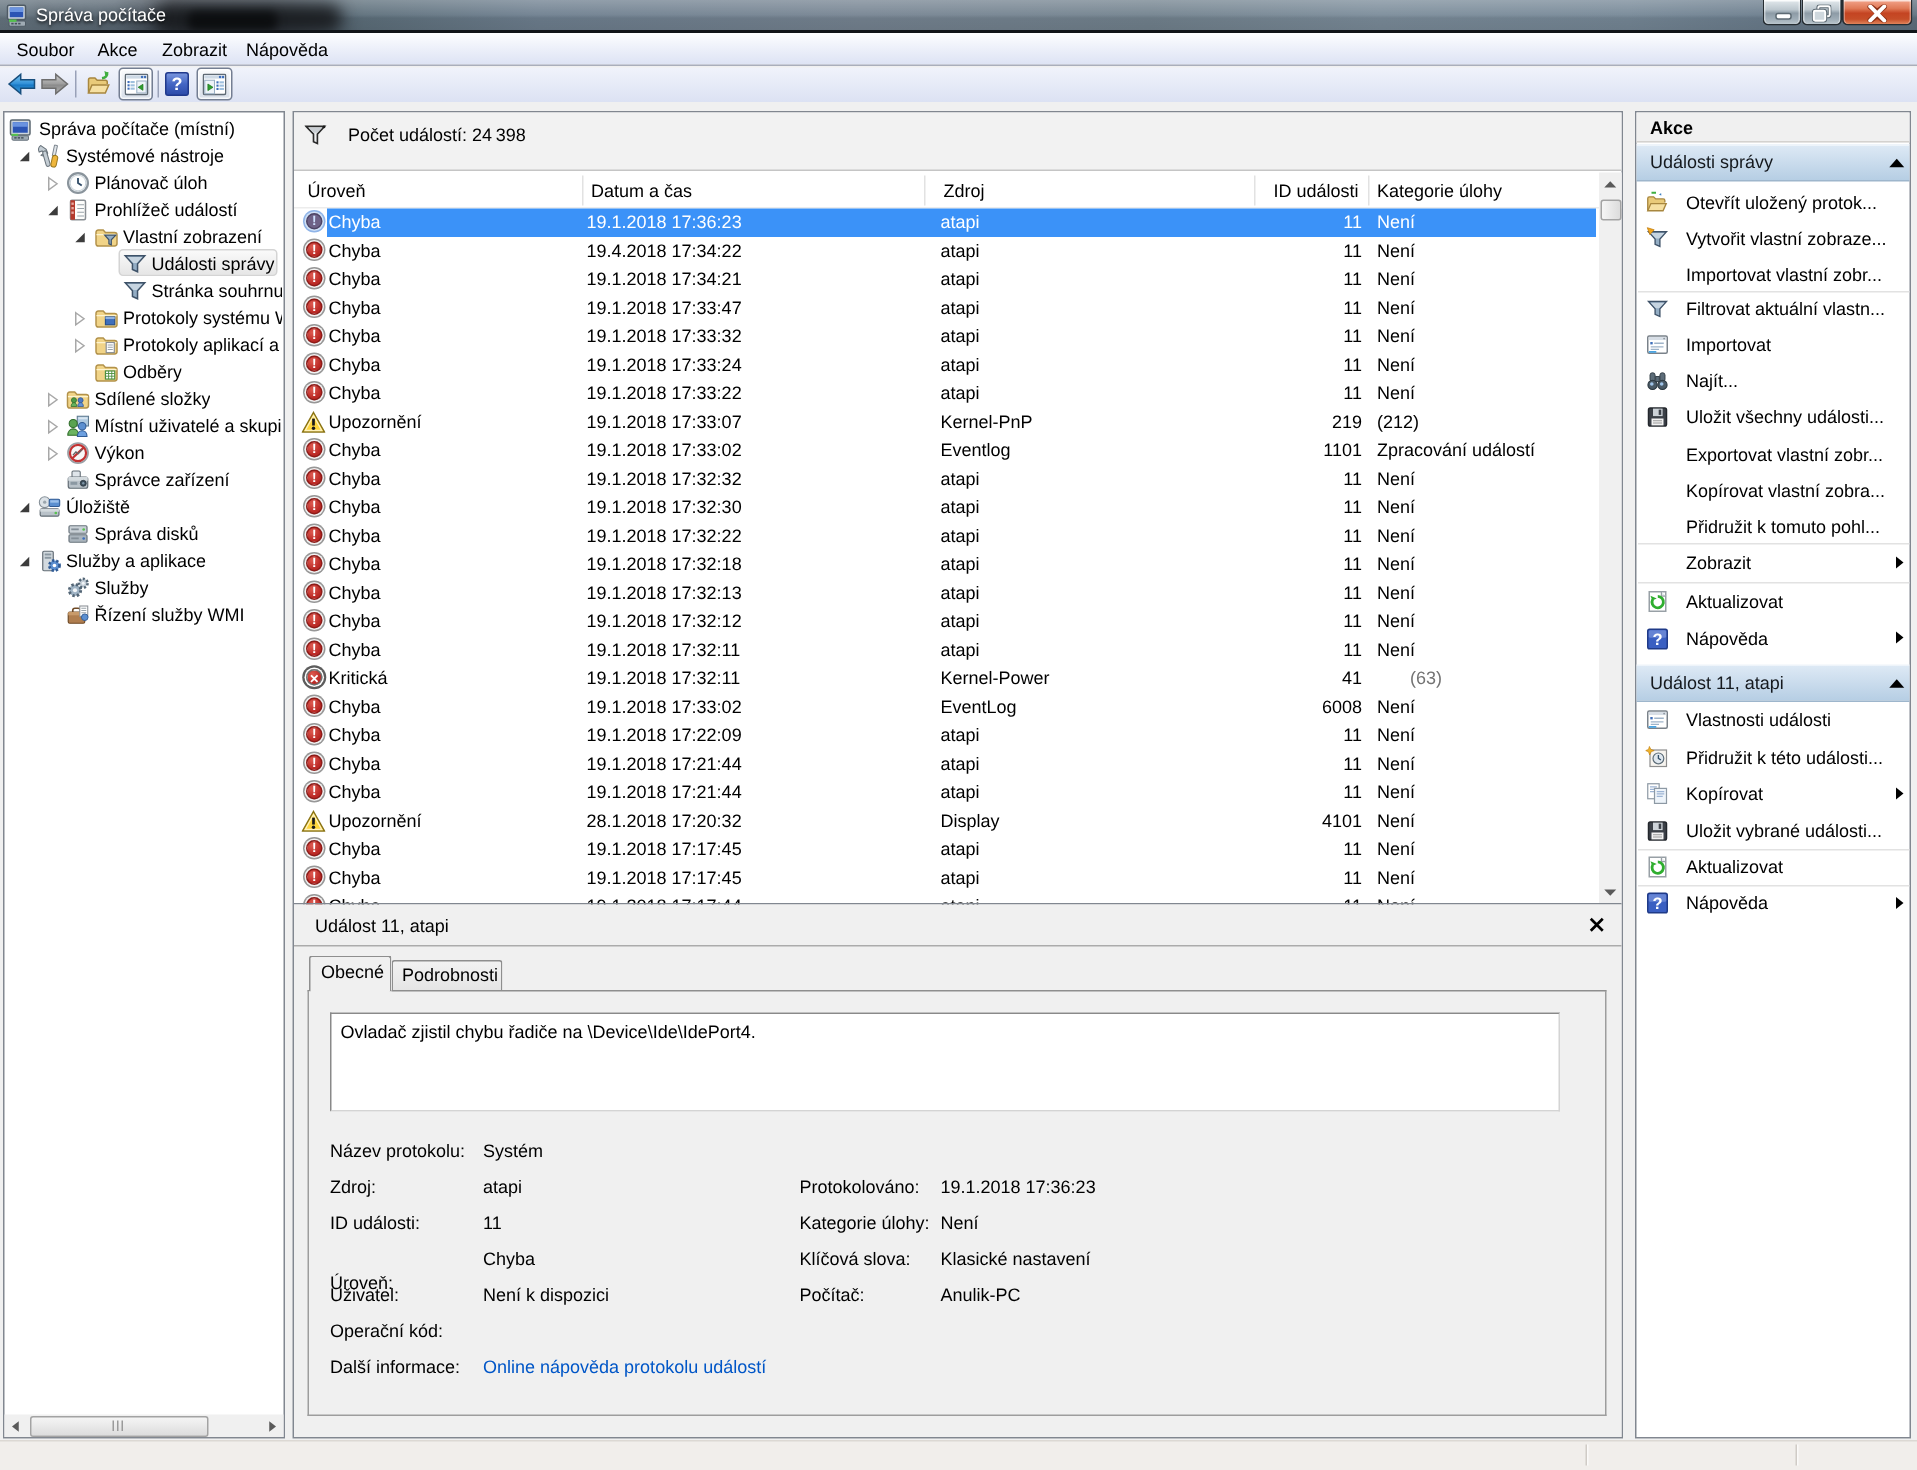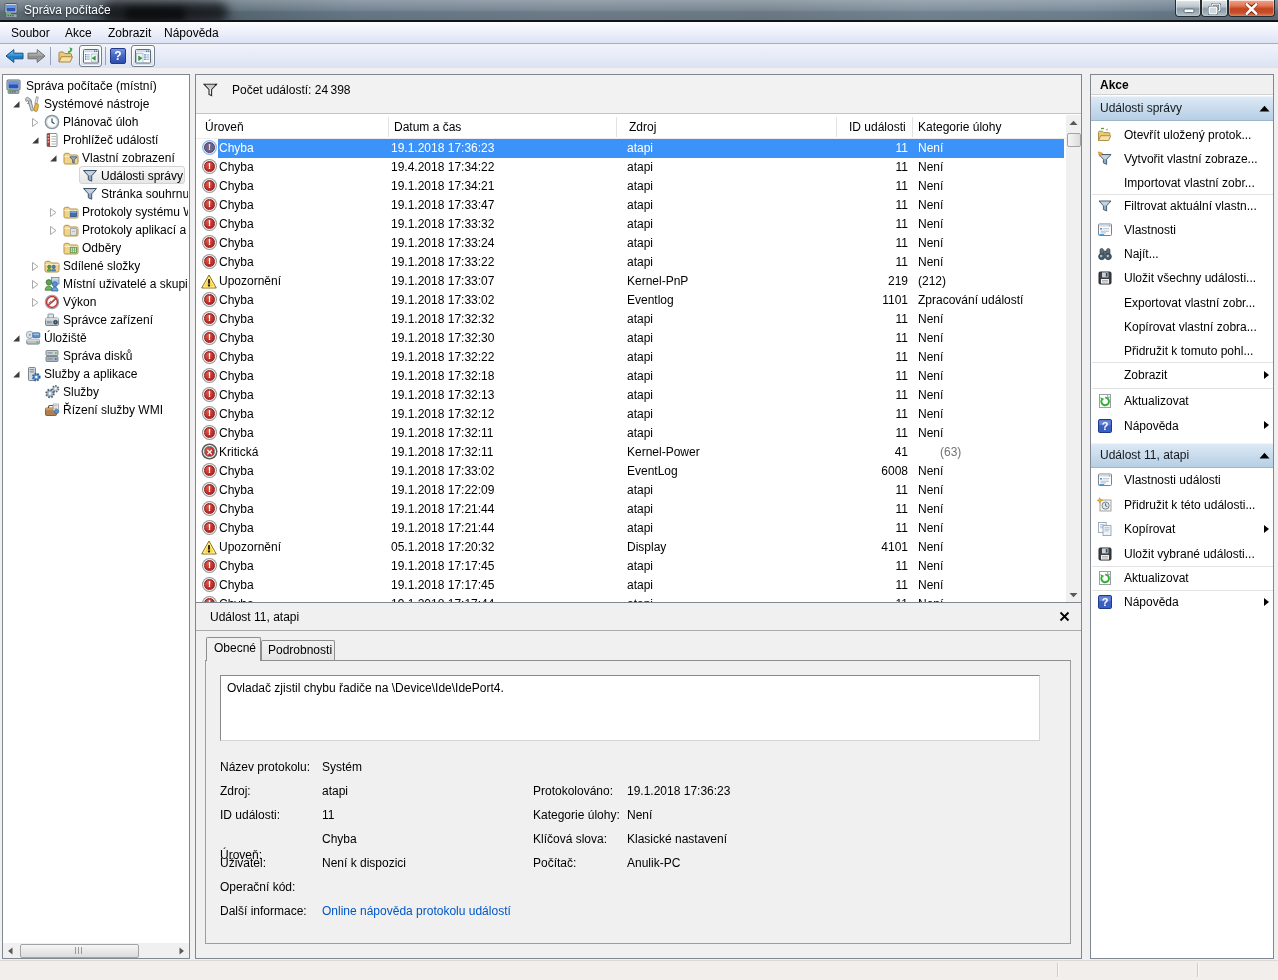--- a/index.html
+++ b/index.html
@@ -480,21 +480,21 @@
 <div class="cell" style="left:627px;top:519px;width:205px;color:#000">atapi</div>
 <div class="cell" style="left:806px;top:519px;width:102px;text-align:right;color:#000">11</div>
 <div class="cell" style="left:918px;top:519px;width:142px;color:#000">Není</div>
 <svg class="a" style="left:201px;top:540px" width="16" height="15" viewBox="0 0 16 15">
     <path d="M8 1L15.3 14H0.7z" fill="#fed63c" stroke="#8a7417" stroke-width="1"></path>
     <path d="M8 3.1l5.5 9.9H2.5z" fill="none" stroke="#fff" stroke-width="0.9" opacity="0.65"></path>
     <rect x="7.1" y="5.1" width="1.8" height="4.6" fill="#1a1a1a"></rect>
     <circle cx="8" cy="11.5" r="1.15" fill="#1a1a1a"></circle>
   </svg>
 <div class="cell" style="left:219px;top:538px;width:165px;color:#000">Upozornění</div>
-<div class="cell" style="left:391px;top:538px;width:220px;color:#000">05.1.2018 17:20:32</div>
+<div class="cell" style="left:391px;top:538px;width:220px;color:#000">28.1.2018 17:20:32</div>
 <div class="cell" style="left:627px;top:538px;width:205px;color:#000">Display</div>
 <div class="cell" style="left:806px;top:538px;width:102px;text-align:right;color:#000">4101</div>
 <div class="cell" style="left:918px;top:538px;width:142px;color:#000">Není</div>
 <div class="ie" style="left:204px;top:560px"></div>
 <div class="cell" style="left:219px;top:557px;width:165px;color:#000">Chyba</div>
 <div class="cell" style="left:391px;top:557px;width:220px;color:#000">19.1.2018 17:17:45</div>
 <div class="cell" style="left:627px;top:557px;width:205px;color:#000">atapi</div>
 <div class="cell" style="left:806px;top:557px;width:102px;text-align:right;color:#000">11</div>
 <div class="cell" style="left:918px;top:557px;width:142px;color:#000">Není</div>
 <div class="ie" style="left:204px;top:579px"></div>
@@ -583,21 +583,21 @@
   </svg>
 <div class="acit" style="top:194px">Filtrovat aktuální vlastn...</div>
 <svg class="a" style="left:1097px;top:222px" width="16" height="16" viewBox="0 0 16 16">
     <rect x="1.5" y="2" width="13" height="11.5" rx="1" fill="#fff" stroke="#7a828a"></rect>
     <rect x="2.2" y="2.7" width="11.6" height="2" fill="#d7dee6"></rect>
     <circle cx="12.4" cy="3.7" r="0.6" fill="#8a949c"></circle>
     <rect x="3.2" y="6" width="1.6" height="1.6" fill="#3f6fbb"></rect>
     <path d="M5.8 6.8h6.4M3.5 9.2h8.5M3.5 10.9h5.5" stroke="#9fb4c9" stroke-width="0.9"></path>
     <rect x="2.2" y="12" width="5" height="1.2" fill="#4aa3e0"></rect>
   </svg>
-<div class="acit" style="top:218px">Vlastnosti</div>
+<div class="acit" style="top:218px">Importovat</div>
 <svg class="a" style="left:1097px;top:246px" width="16" height="16" viewBox="0 0 16 16">
     <rect x="3" y="2.5" width="3.4" height="6" rx="1.6" fill="#5d6d79" stroke="#2c3840" stroke-width="0.6"></rect>
     <rect x="9.6" y="2.5" width="3.4" height="6" rx="1.6" fill="#5d6d79" stroke="#2c3840" stroke-width="0.6"></rect>
     <rect x="6.8" y="5" width="2.4" height="3.4" fill="#5d6d79" stroke="#2c3840" stroke-width="0.6"></rect>
     <circle cx="4.7" cy="10.6" r="3.1" fill="#4a5a66" stroke="#2c3840" stroke-width="0.7"></circle>
     <circle cx="11.3" cy="10.6" r="3.1" fill="#4a5a66" stroke="#2c3840" stroke-width="0.7"></circle>
     <circle cx="4.2" cy="10" r="1.2" fill="#9fc3e8"></circle>
     <circle cx="10.8" cy="10" r="1.2" fill="#9fc3e8"></circle>
   </svg>
 <div class="acit" style="top:242px">Najít...</div>

